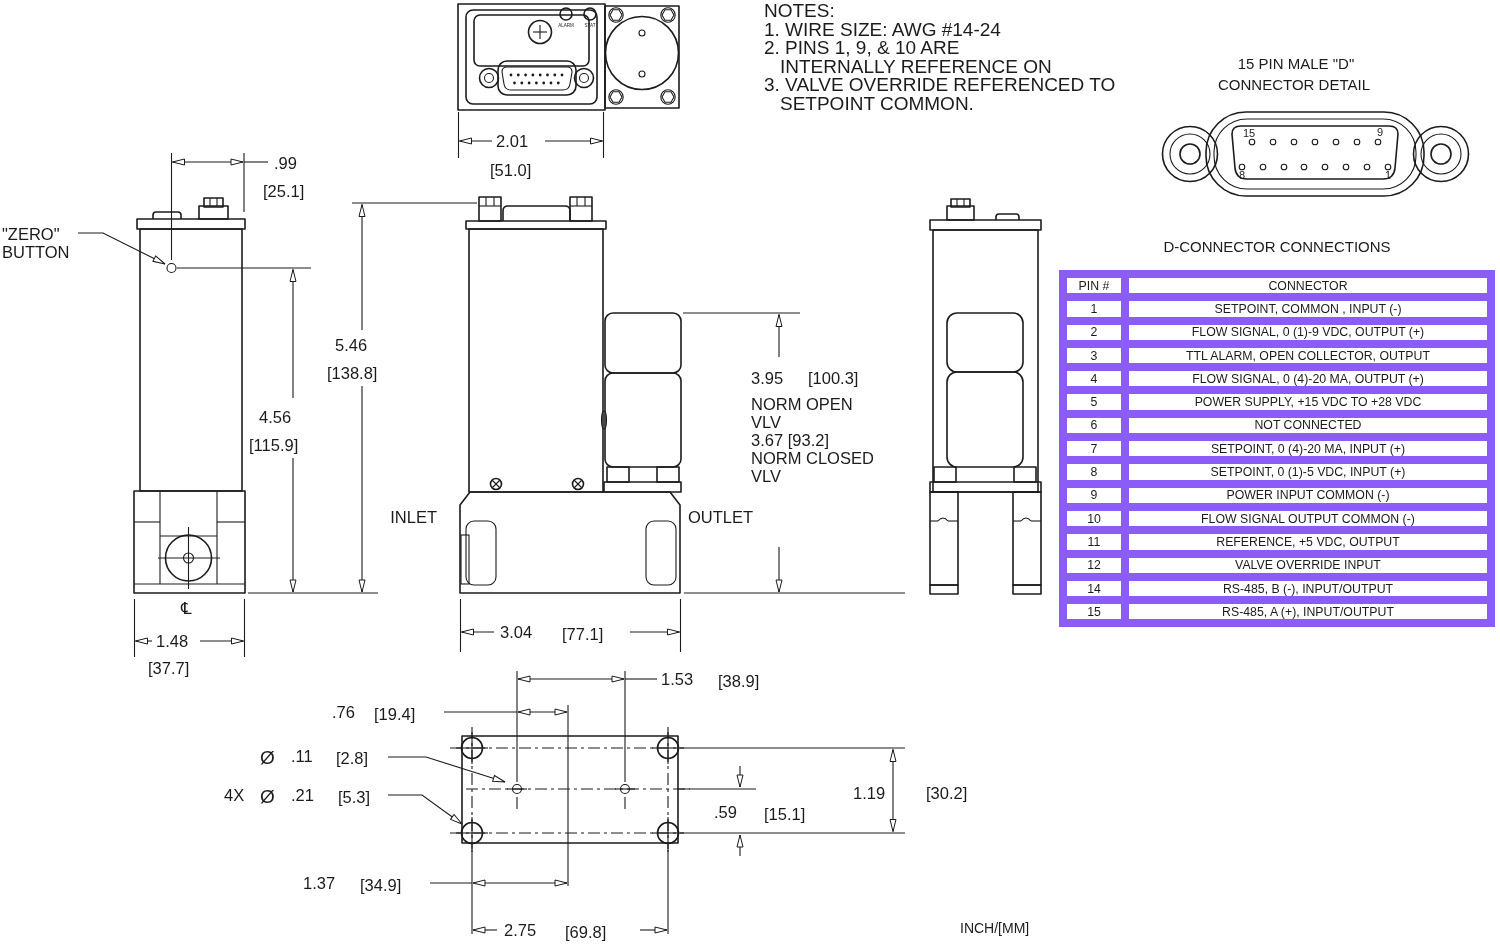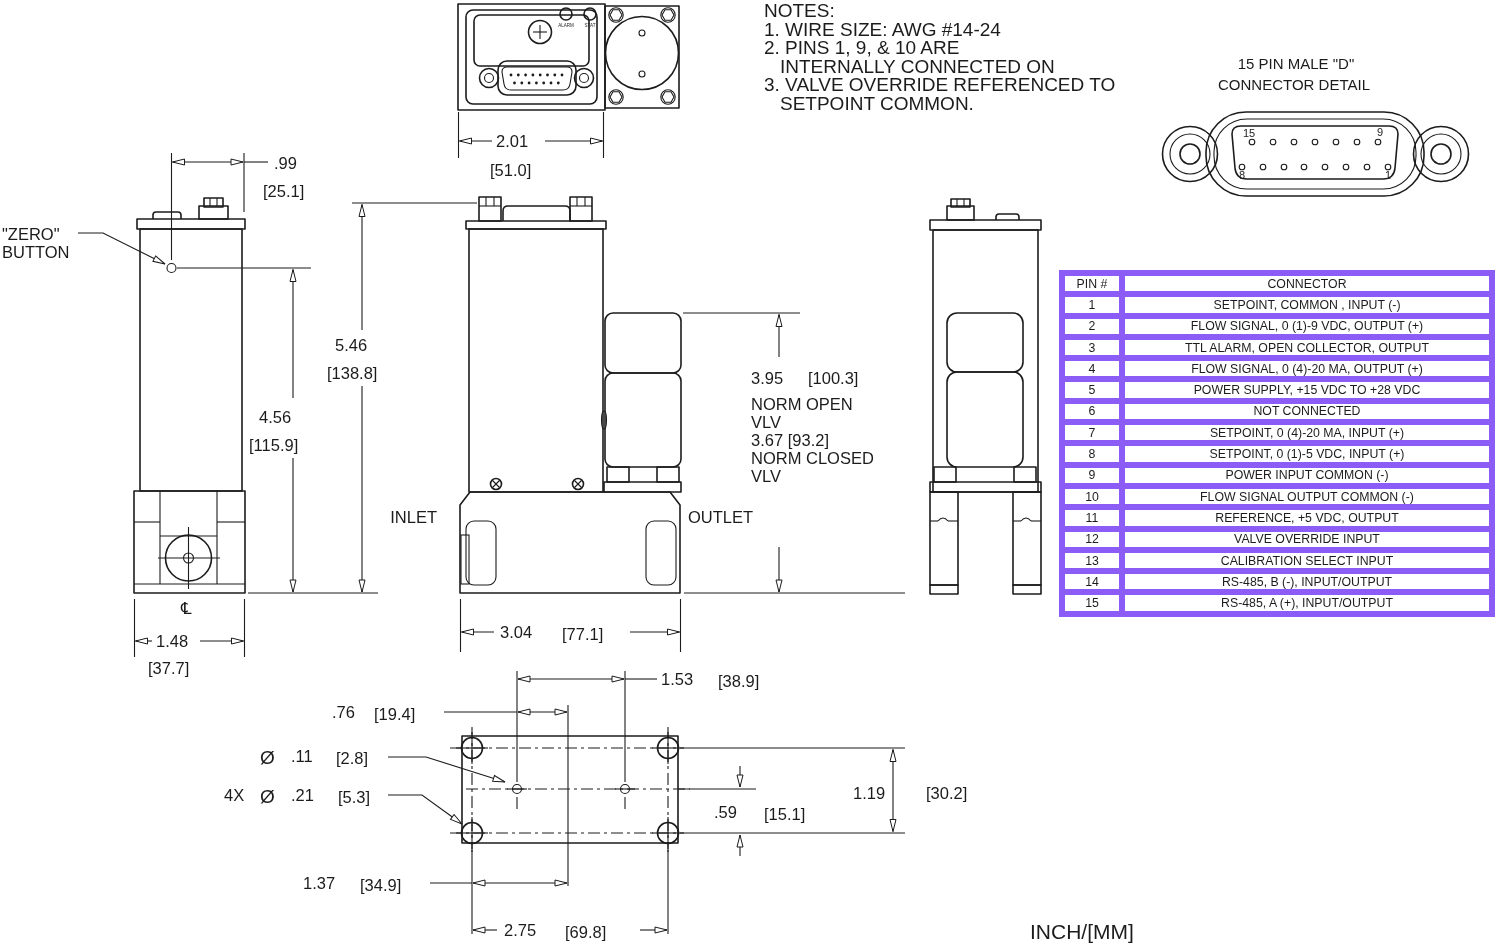--- a/index.html
+++ b/index.html
@@ -14,24 +14,24 @@
   svg .tt{font-size:15px;}
   svg .tp{font-size:11px;}
   svg .ts{font-size:4.5px;}
   svg .to{font-size:19px;}
   .abs{position:absolute;}
   #notes{left:764px;top:2px;width:340px;font-size:19px;line-height:18.5px;white-space:nowrap;}
   #notes .indent{padding-left:16px;}
   #table-title{left:1059px;top:238px;width:436px;text-align:center;font-size:15px;}
   #pin-table{left:1059px;top:270px;}
   #pin-table table{border-collapse:collapse;width:436px;}
-  #pin-table th,#pin-table td{border:6px solid #8b5cf6;font-size:12.3px;font-weight:normal;
+  #pin-table th,#pin-table td{border:8px solid #8b5cf6;font-size:12.3px;font-weight:normal;
       text-align:center;height:15.3px;padding:0 2px;line-height:14px;white-space:nowrap;}
   #pin-table th:first-child,#pin-table td:first-child{width:50px;}
-  #footer-units{left:1030px;top:920px;font-size:21px;}
+  #footer-units{left:960px;top:920px;font-size:14px;}
 </style>
 </head>
 <body>
 
 <div id="canvas">
 
 <svg width="1500" height="947" viewBox="0 0 1500 947">
   <defs>
     <marker id="ae" viewBox="0 0 14 8" refX="13" refY="4" markerWidth="14" markerHeight="8" orient="auto" markerUnits="userSpaceOnUse">
       <path d="M1 1 L13 4 L1 7 Z" fill="#ffffff" stroke="#1c1c1c" stroke-width="1"></path>
@@ -374,25 +374,26 @@
     <text class="tp" x="1380" y="136" text-anchor="middle">9</text>
     <text class="tp" x="1242" y="179" text-anchor="middle">8</text>
     <text class="tp" x="1388" y="179" text-anchor="middle">1</text>
   </g>
 </svg>
 
 <div id="notes" class="abs">
   <div>NOTES:</div>
   <div>1. WIRE SIZE: AWG #14-24</div>
   <div>2. PINS 1, 9, &amp; 10 ARE</div>
-  <div class="indent">INTERNALLY CONNECTED ON</div>
+  <div class="indent">INTERNALLY REFERENCE ON</div>
   <div>3. VALVE OVERRIDE REFERENCED TO</div>
   <div class="indent">SETPOINT COMMON.</div>
 </div>
 
+<div id="table-title" class="abs">D-CONNECTOR CONNECTIONS</div>
 <div id="pin-table" class="abs">
   <table>
     <thead>
       <tr>
         <th>PIN #</th>
         <th>CONNECTOR</th>
       </tr>
     </thead>
     <tbody>
           <tr>
@@ -437,24 +438,20 @@
           </tr>
           <tr>
             <td>11</td>
             <td>REFERENCE, +5 VDC, OUTPUT</td>
           </tr>
           <tr>
             <td>12</td>
             <td>VALVE OVERRIDE INPUT</td>
           </tr>
           <tr>
-            <td>13</td>
-            <td>CALIBRATION SELECT INPUT</td>
-          </tr>
-          <tr>
             <td>14</td>
             <td>RS-485, B (-), INPUT/OUTPUT</td>
           </tr>
           <tr>
             <td>15</td>
             <td>RS-485, A (+), INPUT/OUTPUT</td>
           </tr>
         </tbody>
   </table>
 </div>

